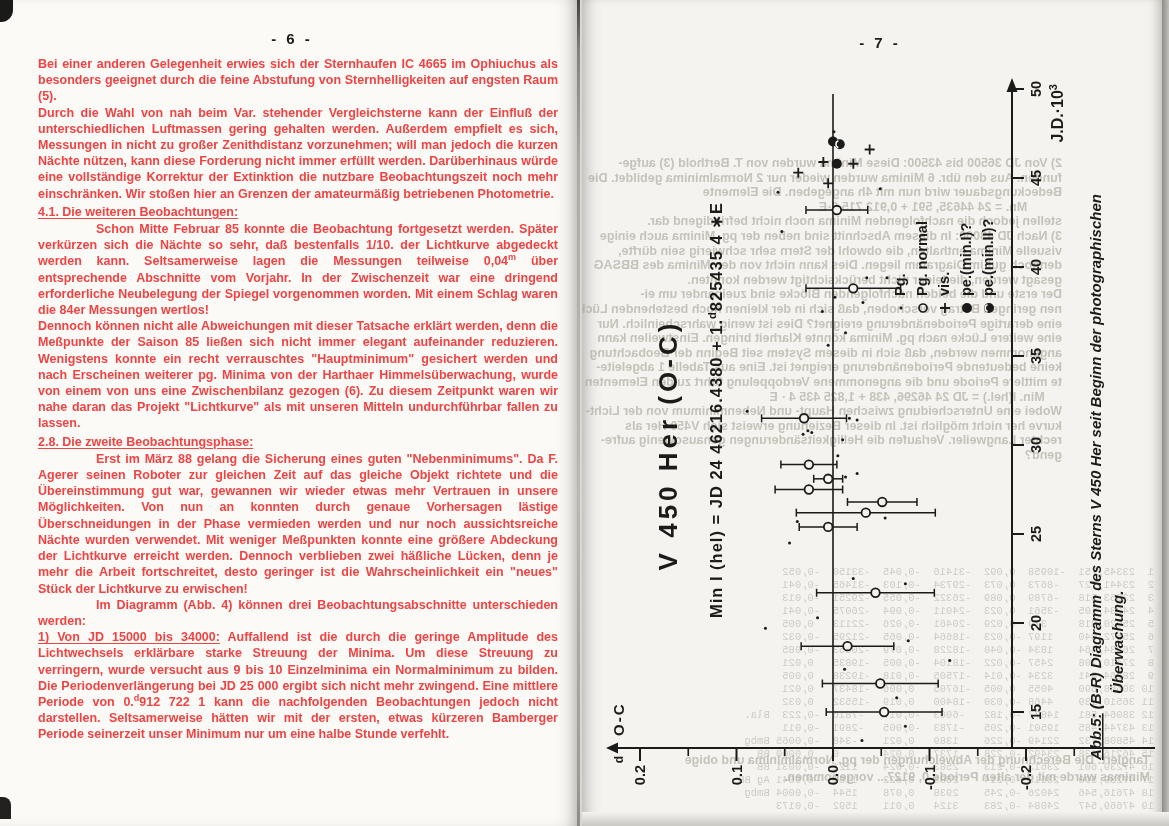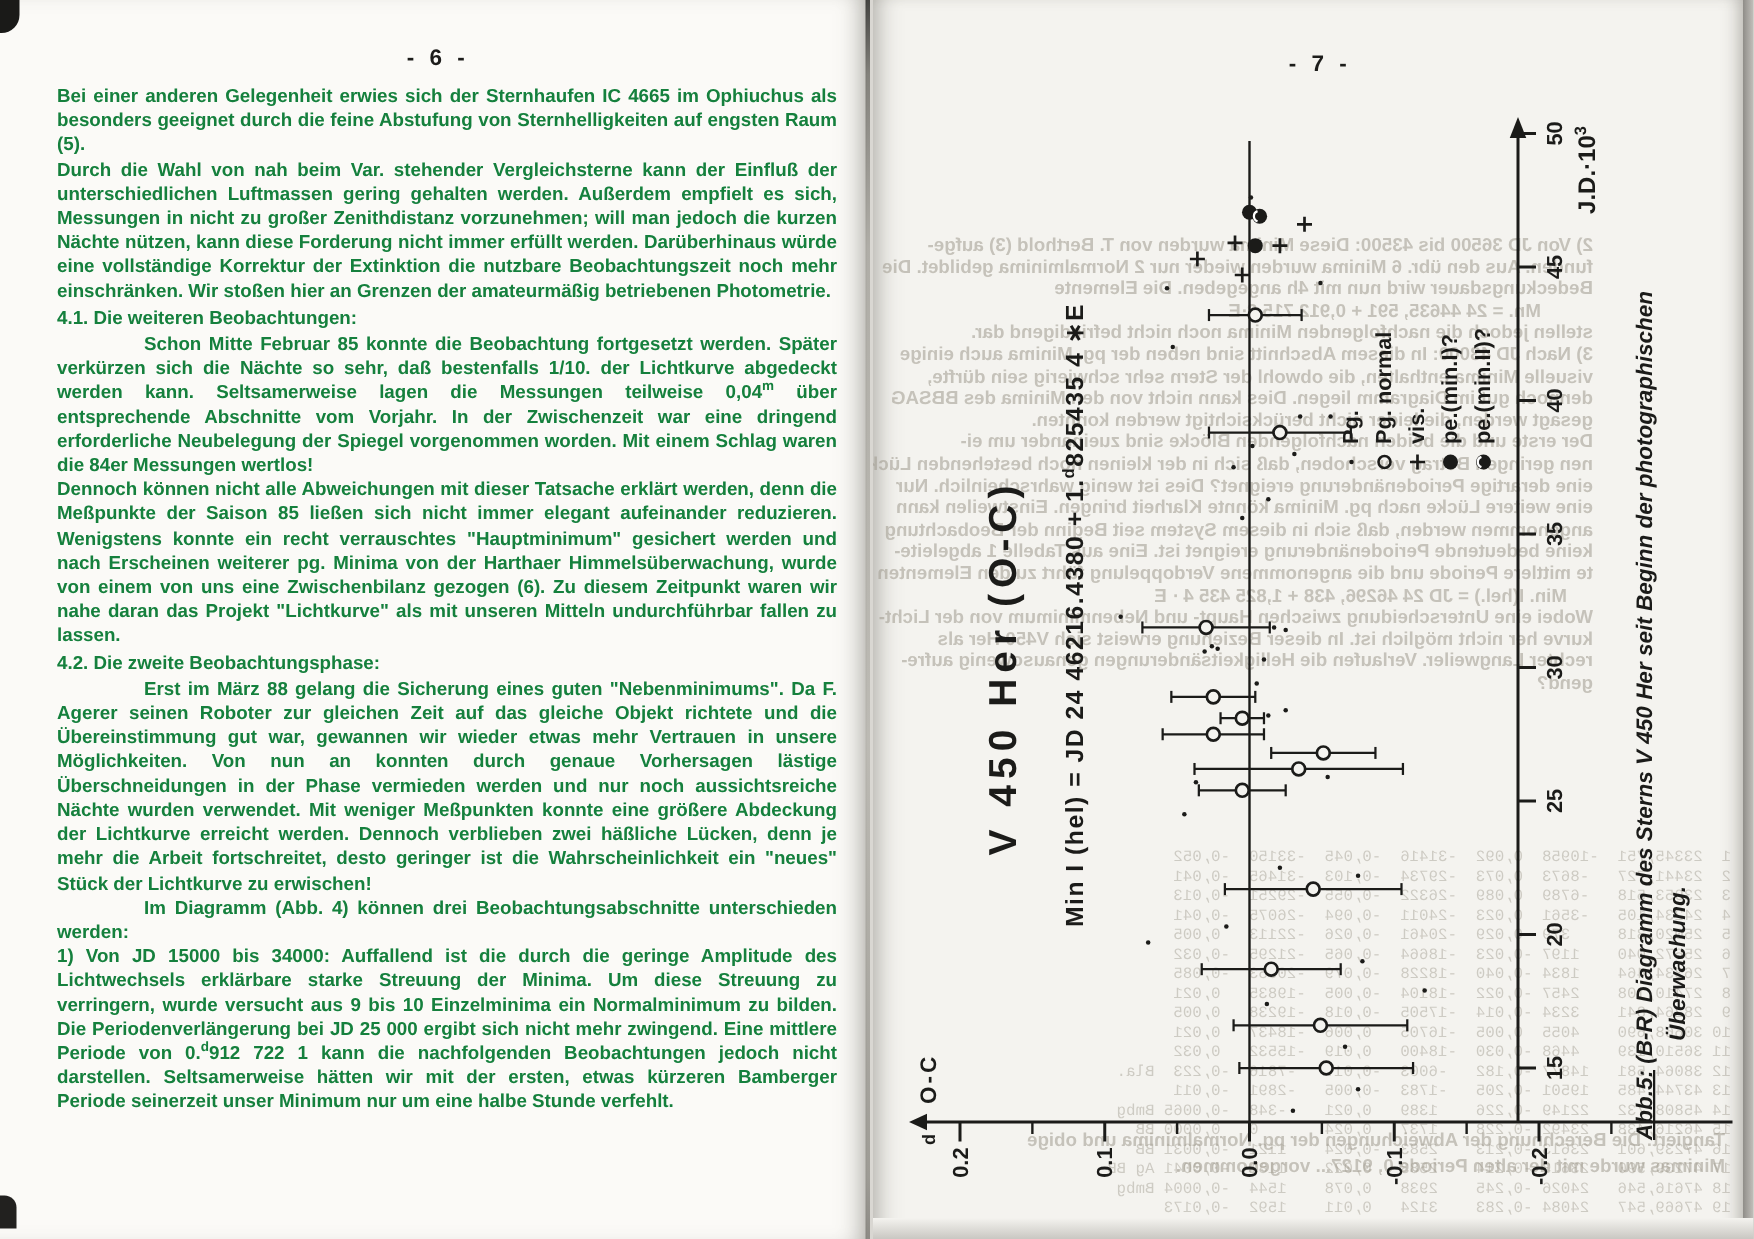--- a/index.html
+++ b/index.html
@@ -12,27 +12,27 @@
   .page{position:absolute;top:0;height:826px;}
   #left-page{left:0;width:578px;background:#fbfaf7;
     box-shadow:inset -14px 0 18px -12px rgba(80,78,70,.55);}
   #right-page{left:582px;width:580px;background:#f4f3ef;overflow:hidden;
     box-shadow:inset 14px 0 16px -12px rgba(90,88,80,.5), inset -10px 0 12px -8px rgba(90,88,80,.45);}
   .pagenum{position:absolute;width:120px;text-align:center;
     font-size:15px;font-weight:bold;letter-spacing:3px;color:#1c1c1a;}
   #left-page .pagenum{left:232px;top:30px;}
   #right-page .pagenum{left:238px;top:34px;}
   
-  .textcol{position:absolute;left:38px;top:56px;width:520px;color:#15803d;
+  .textcol{position:absolute;left:38px;top:56px;width:520px;color:#ef4444;
     font-size:12.5px;font-weight:bold;line-height:16.2px;text-align:justify;}
   .textcol p{margin:0;}
   .textcol p.indent{text-indent:58px;}
   .textcol h3{margin:2px 0 1px 0;font-size:12.5px;line-height:16.2px;
-    text-underline-offset:2px;font-weight:bold;}
-  .u{text-underline-offset:2px;}
+    text-decoration:underline;text-underline-offset:2px;font-weight:bold;}
+  .u{text-decoration:underline;text-underline-offset:2px;}
   sup{font-size:9px;line-height:0;}
   
   .ghost{position:absolute;color:#a09b8f;transform:scaleX(-1);
     filter:blur(.45px);opacity:.55;pointer-events:none;}
   #ghost-para{left:6px;top:156px;width:474px;font-size:12.5px;font-weight:bold;line-height:14.6px;}
   #ghost-table{left:6px;top:566px;width:566px;font-family:"Liberation Mono",monospace;
     font-size:10.5px;line-height:13px;opacity:.45;}
   #ghost-bottom{left:12px;top:752px;width:556px;font-size:12.5px;font-weight:bold;line-height:17px;}
   
   #chart-svg{position:absolute;left:23px;top:800px;transform:rotate(-90deg);
@@ -54,21 +54,21 @@
 <body>
 
 <div class="page" id="left-page">
   <div class="pagenum">- 6 -</div>
   <div class="textcol">
     <p>Bei einer anderen Gelegenheit erwies sich der Sternhaufen IC 4665 im Ophiuchus als besonders geeignet durch die feine Abstufung von Sternhelligkeiten auf engsten Raum (5).</p>
     <p>Durch die Wahl von nah beim Var. stehender Vergleichsterne kann der Einfluß der unterschiedlichen Luftmassen gering gehalten werden. Außerdem empfielt es sich, Messungen in nicht zu großer Zenithdistanz vorzunehmen; will man jedoch die kurzen Nächte nützen, kann diese Forderung nicht immer erfüllt werden. Darüberhinaus würde eine vollständige Korrektur der Extinktion die nutzbare Beobachtungszeit noch mehr einschränken. Wir stoßen hier an Grenzen der amateurmäßig betriebenen Photometrie.</p>
     <h3>4.1. Die weiteren Beobachtungen:</h3>
     <p class="indent"><span>Schon Mitte Februar 85 konnte die Beobachtung fortgesetzt werden. Später verkürzen sich die Nächte so sehr, daß bestenfalls 1/10. der Lichtkurve abgedeckt werden kann. Seltsamerweise lagen die Messungen teilweise 0,04</span><sup>m</sup><span> über entsprechende Abschnitte vom Vorjahr. In der Zwischenzeit war eine dringend erforderliche Neubelegung der Spiegel vorgenommen worden. Mit einem Schlag waren die 84er Messungen wertlos!</span></p>
     <p>Dennoch können nicht alle Abweichungen mit dieser Tatsache erklärt werden, denn die Meßpunkte der Saison 85 ließen sich nicht immer elegant aufeinander reduzieren. Wenigstens konnte ein recht verrauschtes "Hauptminimum" gesichert werden und nach Erscheinen weiterer pg. Minima von der Harthaer Himmelsüberwachung, wurde von einem von uns eine Zwischenbilanz gezogen (6). Zu diesem Zeitpunkt waren wir nahe daran das Projekt "Lichtkurve" als mit unseren Mitteln undurchführbar fallen zu lassen.</p>
-    <h3>4.2. Die zweite Beobachtungsphase:</h3>
+    <h3>2.8. Die zweite Beobachtungsphase:</h3>
     <p class="indent">Erst im März 88 gelang die Sicherung eines guten "Nebenminimums". Da F. Agerer seinen Roboter zur gleichen Zeit auf das gleiche Objekt richtete und die Übereinstimmung gut war, gewannen wir wieder etwas mehr Vertrauen in unsere Möglichkeiten. Von nun an konnten durch genaue Vorhersagen lästige Überschneidungen in der Phase vermieden werden und nur noch aussichtsreiche Nächte wurden verwendet. Mit weniger Meßpunkten konnte eine größere Abdeckung der Lichtkurve erreicht werden. Dennoch verblieben zwei häßliche Lücken, denn je mehr die Arbeit fortschreitet, desto geringer ist die Wahrscheinlichkeit ein "neues" Stück der Lichtkurve zu erwischen!</p>
     <p class="indent">Im Diagramm (Abb. 4) können drei Beobachtungsabschnitte unterschieden werden:</p>
     <p><span class="u">1) Von JD 15000 bis 34000:</span><span> Auffallend ist die durch die geringe Amplitude des Lichtwechsels erklärbare starke Streuung der Minima. Um diese Streuung zu verringern, wurde versucht aus 9 bis 10 Einzelminima ein Normalminimum zu bilden. Die Periodenverlängerung bei JD 25 000 ergibt sich nicht mehr zwingend. Eine mittlere Periode von 0.</span><sup>d</sup><span>912 722 1 kann die nachfolgenden Beobachtungen jedoch nicht darstellen. Seltsamerweise hätten wir mit der ersten, etwas kürzeren Bamberger Periode seinerzeit unser Minimum nur um eine halbe Stunde verfehlt.</span></p>
   </div>
 </div>
 
 <div class="page" id="right-page">
   <div class="ghost" id="ghost-para">
       <div style="white-space: pre;">2) Von JD 36500 bis 43500: Diese Minima wurden von T. Berthold (3) aufge-</div>
       <div style="white-space: pre;">funden. Aus den übr. 6 Minima wurden wieder nur 2 Normalminima gebildet. Die</div>

